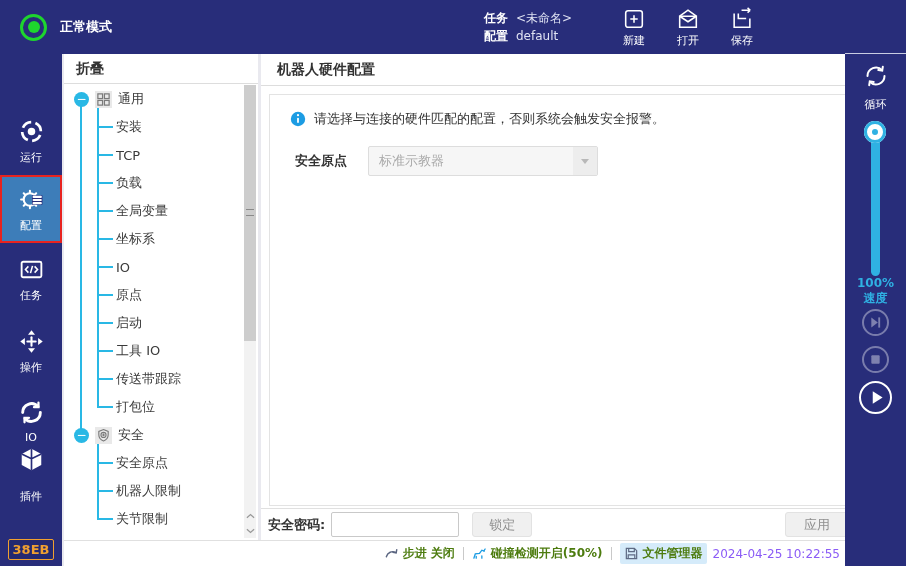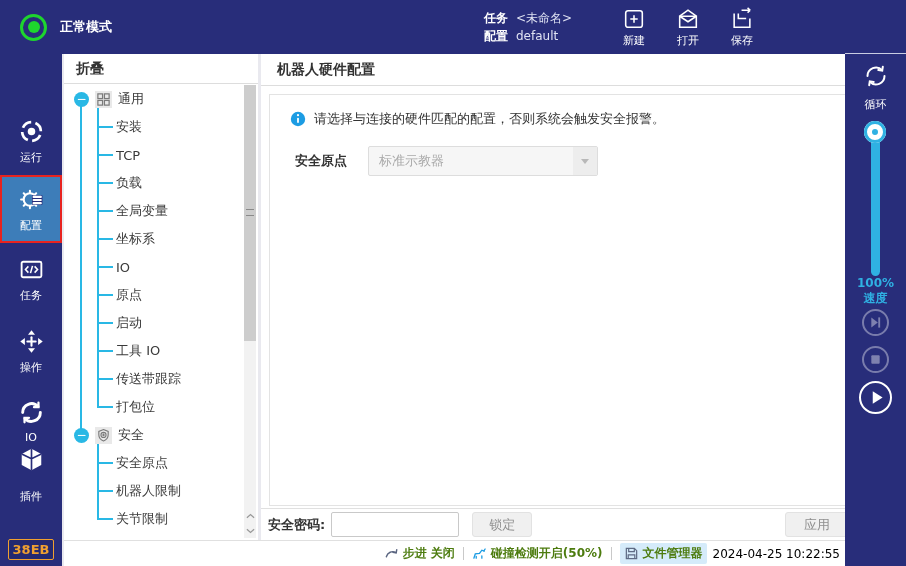--- a/index.html
+++ b/index.html
@@ -96,21 +96,21 @@
   .t-play { top:381px; left:14px; width:33px; height:33px; border:2.5px solid #fff; }
   .t-play svg { width:15px; height:15px; margin-left:2px; }
 
   
   .statusbar { position:absolute; left:64px; top:540px; width:781px; height:26px; background:#fff; border-top:1px solid #e0e0e0; display:flex; align-items:center; justify-content:flex-end; padding-right:5px; font-size:12px; }
   .sb-chip { display:flex; align-items:center; gap:4px; cursor:pointer; }
   .sb-chip svg { width:15px; height:15px; display:block; }
   .sb-blue { color:#4d7c0f; font-weight:bold; }
   .sb-sep { width:1px; height:13px; background:#c9c9c9; margin:0 8px; }
   .sb-file { background:#d5ebfa; padding:2px 4px; border-radius:2px; }
-  .sb-time { color:#000000; margin-left:6px; }
+  .sb-time { color:#8b5cf6; margin-left:6px; }
 </style>
 </head>
 <body>
 
 <div id="app">
 
   <div class="topbar">
     <div class="mode-wrap">
       <div class="mode-ring">
           <div class="mode-dot"></div>

